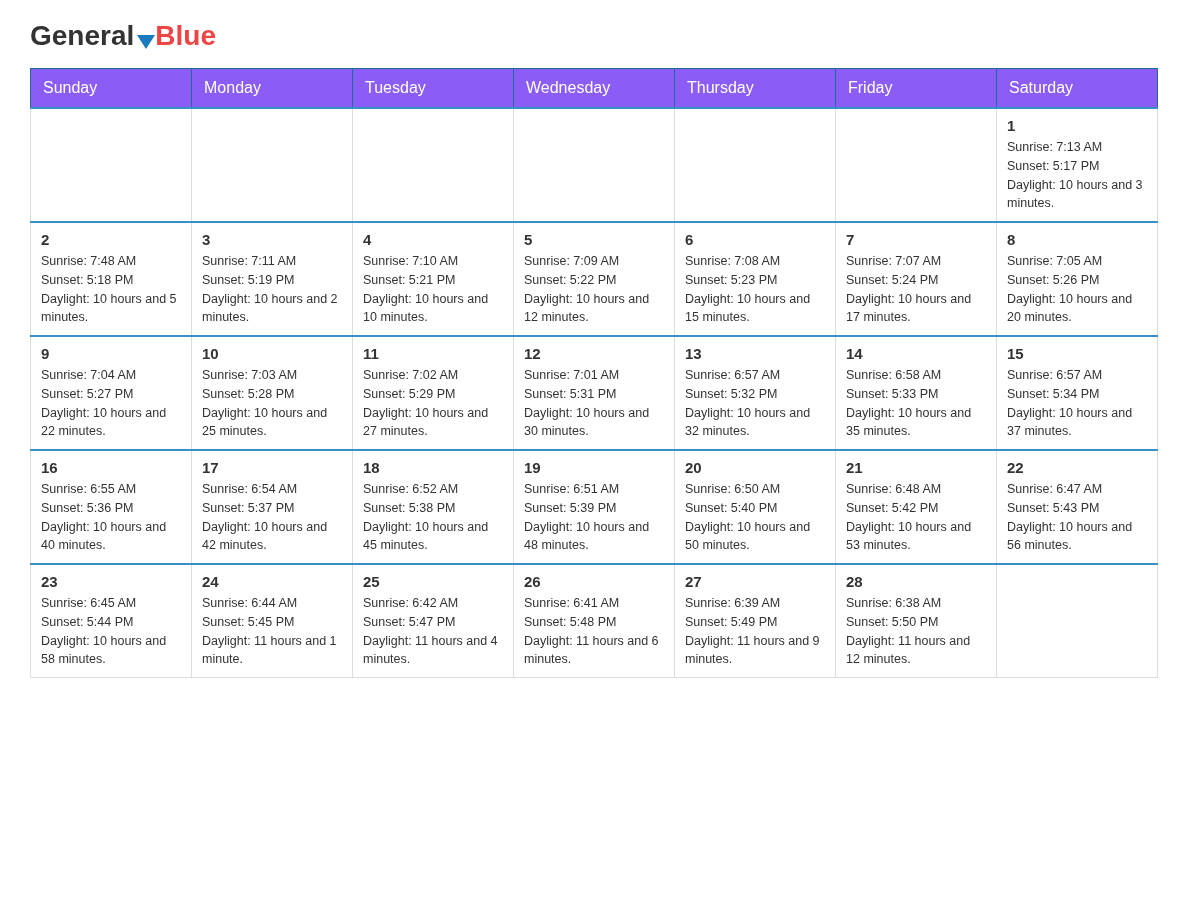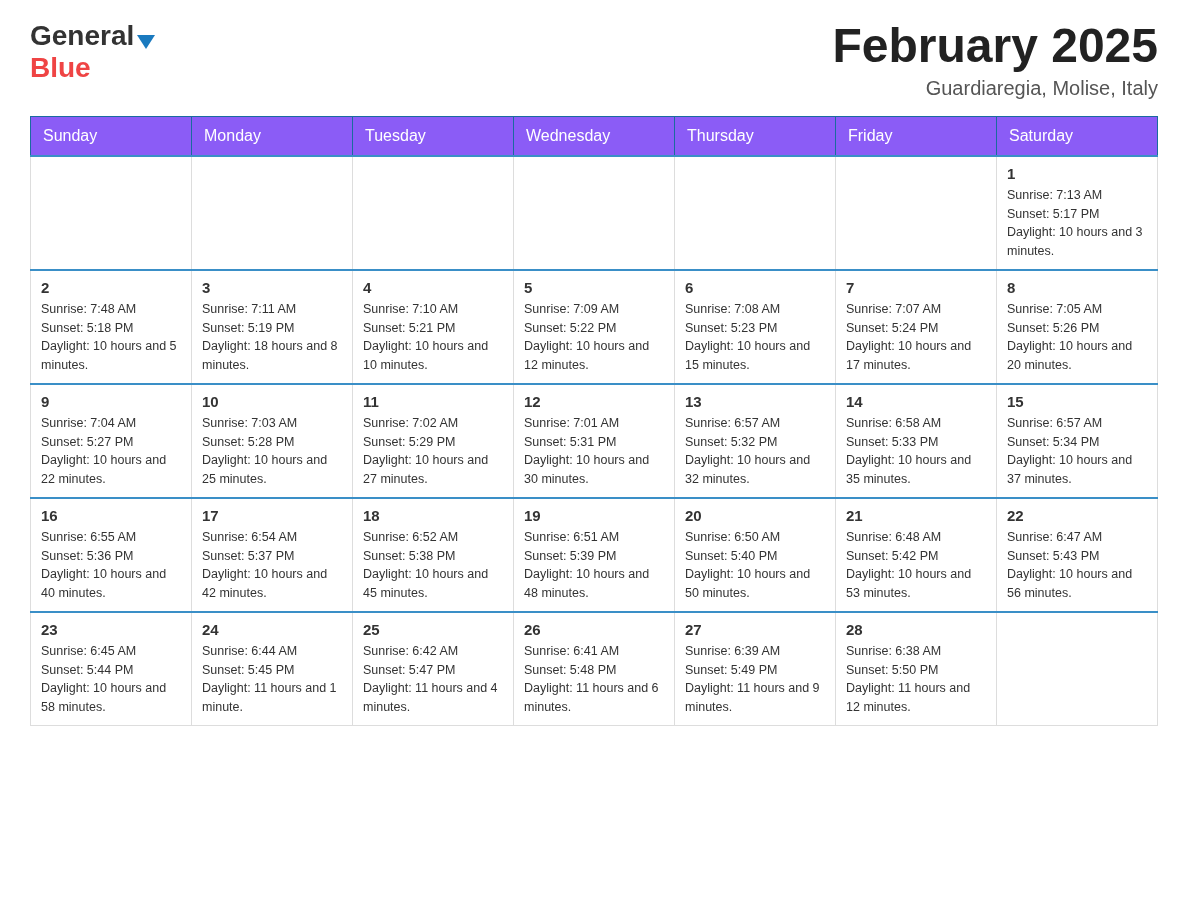--- a/index.html
+++ b/index.html
@@ -11,22 +11,22 @@
       min-height: 918px;
     }
     .header {
       display: flex;
       justify-content: space-between;
       align-items: flex-start;
       margin-bottom: 16px;
     }
     .logo {
       display: flex;
-      flex-direction: column;
-      align-items: flex-start;
+      flex-direction: row;
+      align-items: flex-end;
     }
     .title-section {
       text-align: right;
     }
     .month-title {
       font-size: 48px;
       font-weight: bold;
       color: #222;
       line-height: 1.1;
     }
@@ -90,24 +90,20 @@
 
 <div class="header">
   <div class="logo">
     <div class="logo-line1">
       <span style="font-size:28px;font-weight:bold;color:#333;">General</span>
       <span style="display:inline-block;width:0;height:0;border-left:9px solid transparent;border-right:9px solid transparent;border-top:14px solid #1a7abf;margin-left:3px;position:relative;top:6px;"></span>
     </div>
     <div class="logo-line2">
       <span style="font-size:28px;font-weight:bold;color:#ef4444;">Blue</span>
     </div>
-  </div>
-  <div class="title-section">
-    <div class="month-title">February 2025</div>
-    <div class="location-subtitle">Guardiaregia, Molise, Italy</div>
   </div>
 </div>
 
 <table class="calendar">
   <thead>
     <tr>
       <th>Sunday</th>
       <th>Monday</th>
       <th>Tuesday</th>
       <th>Wednesday</th>
@@ -129,21 +125,21 @@
           <div class="day-info"><span>Sunrise: 7:13 AM</span><br><span>Sunset: 5:17 PM</span><br><span>Daylight: 10 hours and 3 minutes.</span></div>
         </td>
       </tr>
       <tr>
         <td>
           <span class="day-number">2</span>
           <div class="day-info"><span>Sunrise: 7:48 AM</span><br><span>Sunset: 5:18 PM</span><br><span>Daylight: 10 hours and 5 minutes.</span></div>
         </td>
         <td>
           <span class="day-number">3</span>
-          <div class="day-info"><span>Sunrise: 7:11 AM</span><br><span>Sunset: 5:19 PM</span><br><span>Daylight: 18 hours and 8 minutes.</span></div>
+          <div class="day-info"><span>Sunrise: 7:11 AM</span><br><span>Sunset: 5:19 PM</span><br><span>Daylight: 10 hours and 2 minutes.</span></div>
         </td>
         <td>
           <span class="day-number">4</span>
           <div class="day-info"><span>Sunrise: 7:10 AM</span><br><span>Sunset: 5:21 PM</span><br><span>Daylight: 10 hours and 10 minutes.</span></div>
         </td>
         <td>
           <span class="day-number">5</span>
           <div class="day-info"><span>Sunrise: 7:09 AM</span><br><span>Sunset: 5:22 PM</span><br><span>Daylight: 10 hours and 12 minutes.</span></div>
         </td>
         <td>

